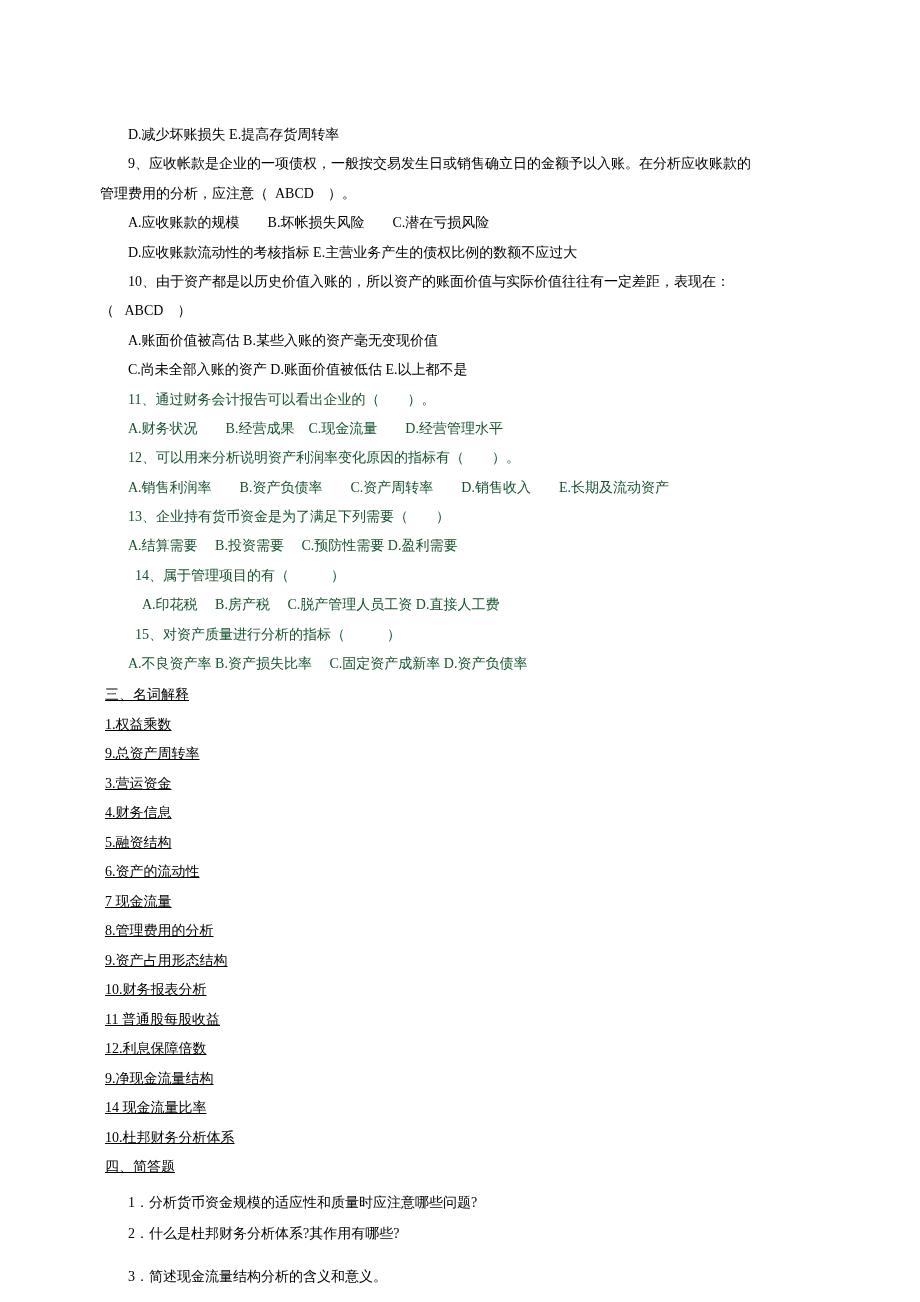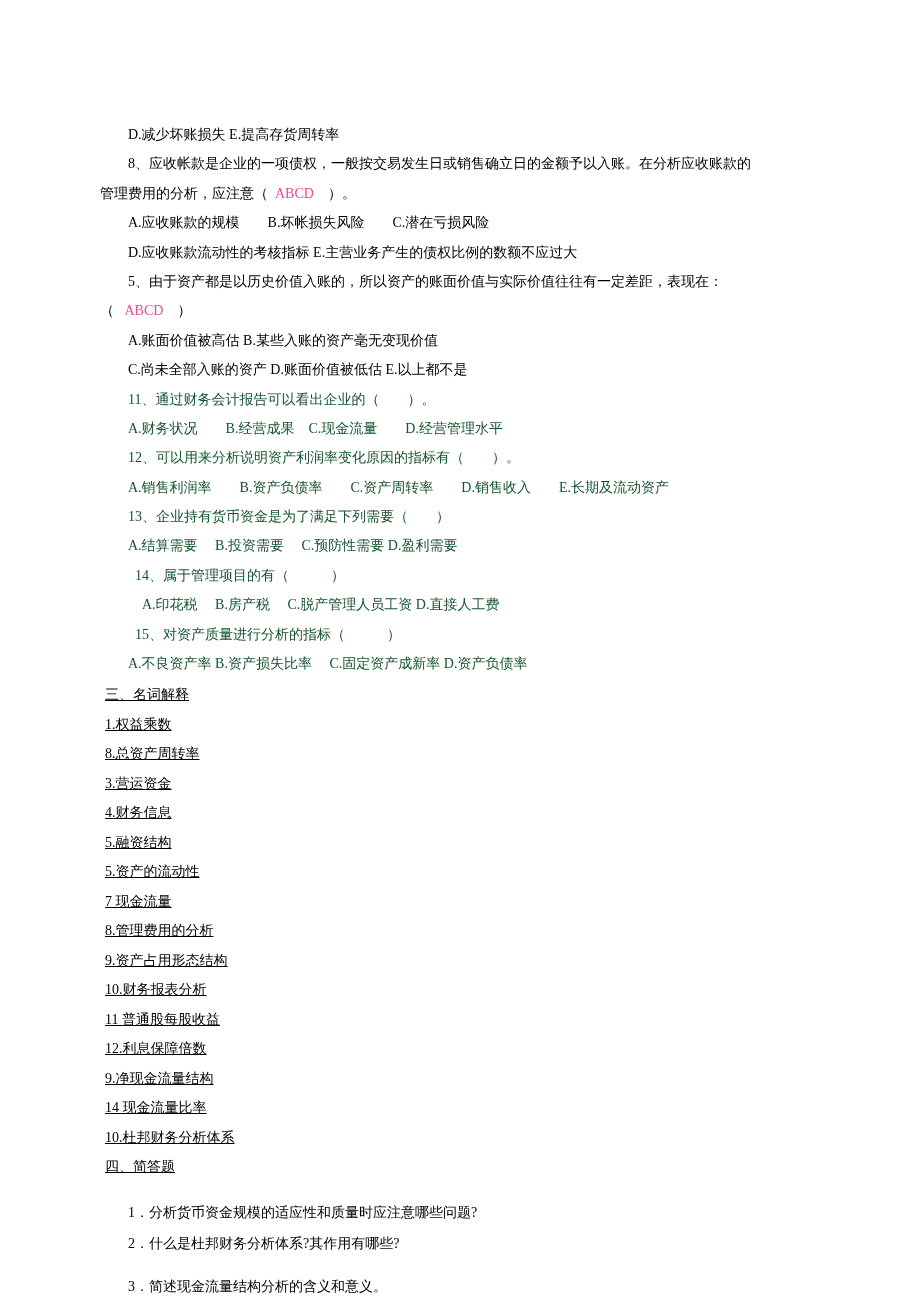--- a/index.html
+++ b/index.html
@@ -7,40 +7,40 @@
     font-size: 14px;
     line-height: 2.1;
     margin: 0;
     padding: 120px 100px 60px 100px;
     color: #000;
     background: #fff;
     width: 920px;
     box-sizing: border-box;
   }
   .indent { text-indent: 2em; }
-  .red { color: #ec4899; }
+  .red { color: #000000; }
   .blue { color: #14532d; }
   .no-indent { text-indent: 0; line-height: 1.7; }
   .tight { line-height: 1.75; margin: 5px; text-decoration: underline; }
-  .gap-top { margin-top: 18px; }
+  .gap-top { margin-top: 8px; }
   .halfem { margin-left: 2em; }
 </style>
 </head>
 <body>
 
 <div class="indent">D.减少坏账损失  E.提高存货周转率</div>
 
-<div class="indent">8、应收帐款是企业的一项债权，一般按交易发生日或销售确立日的金额予以入账。在分析应收账款的</div>
+<div class="indent">9、应收帐款是企业的一项债权，一般按交易发生日或销售确立日的金额予以入账。在分析应收账款的</div>
 <div>
   <span>管理费用的分析，应注意（</span><span class="red">&nbsp;&nbsp;<span>ABCD</span>&nbsp;&nbsp;&nbsp;&nbsp;</span><span>）。</span>
 </div>
 <div class="indent">A.应收账款的规模　　B.坏帐损失风险　　C.潜在亏损风险</div>
 <div class="indent">D.应收账款流动性的考核指标  E.主营业务产生的债权比例的数额不应过大</div>
 
-<div class="indent">5、由于资产都是以历史价值入账的，所以资产的账面价值与实际价值往往有一定差距，表现在：</div>
+<div class="indent">10、由于资产都是以历史价值入账的，所以资产的账面价值与实际价值往往有一定差距，表现在：</div>
 <div>
   <span>（</span><span class="red">&nbsp;&nbsp;&nbsp;<span>ABCD</span>&nbsp;&nbsp;&nbsp;&nbsp;</span><span>）</span>
 </div>
 <div class="indent">A.账面价值被高估  B.某些入账的资产毫无变现价值</div>
 <div class="indent">C.尚未全部入账的资产  D.账面价值被低估  E.以上都不是</div>
 
 <div class="indent blue">11、通过财务会计报告可以看出企业的（　　）。</div>
 <div class="indent blue">A.财务状况　　B.经营成果　C.现金流量　　D.经营管理水平</div>
 
 <div class="indent blue">12、可以用来分析说明资产利润率变化原因的指标有（　　）。</div>
@@ -50,25 +50,25 @@
 <div class="indent blue">A.结算需要　  B.投资需要　 C.预防性需要  D.盈利需要</div>
 
 <div class="indent blue"><span class="halfem" style="margin-left:0.5em;">14、属于管理项目的有（　　　）</span></div>
 <div class="indent blue">　A.印花税　  B.房产税　 C.脱产管理人员工资 D.直接人工费</div>
 
 <div class="indent blue"><span style="margin-left:0.5em;font-family:Liberation Serif, serif;">15、对资产质量进行分析的指标（　　　）</span></div>
 <div class="indent blue">A.不良资产率 B.资产损失比率　 C.固定资产成新率  D.资产负债率</div>
 
 <div class="tight no-indent">三、名词解释</div>
 <div class="tight no-indent">1.权益乘数</div>
-<div class="tight no-indent">8.总资产周转率</div>
+<div class="tight no-indent">9.总资产周转率</div>
 <div class="tight no-indent">3.营运资金</div>
 <div class="tight no-indent">4.财务信息</div>
 <div class="tight no-indent">5.融资结构</div>
-<div class="tight no-indent">5.资产的流动性</div>
+<div class="tight no-indent">6.资产的流动性</div>
 <div class="tight no-indent">7 现金流量</div>
 <div class="tight no-indent">8.管理费用的分析</div>
 <div class="tight no-indent">9.资产占用形态结构</div>
 <div class="tight no-indent">10.财务报表分析</div>
 <div class="tight no-indent">11 普通股每股收益</div>
 <div class="tight no-indent">12.利息保障倍数</div>
 <div class="tight no-indent">9.净现金流量结构</div>
 <div class="tight no-indent">14 现金流量比率</div>
 <div class="tight no-indent">10.杜邦财务分析体系</div>
 

